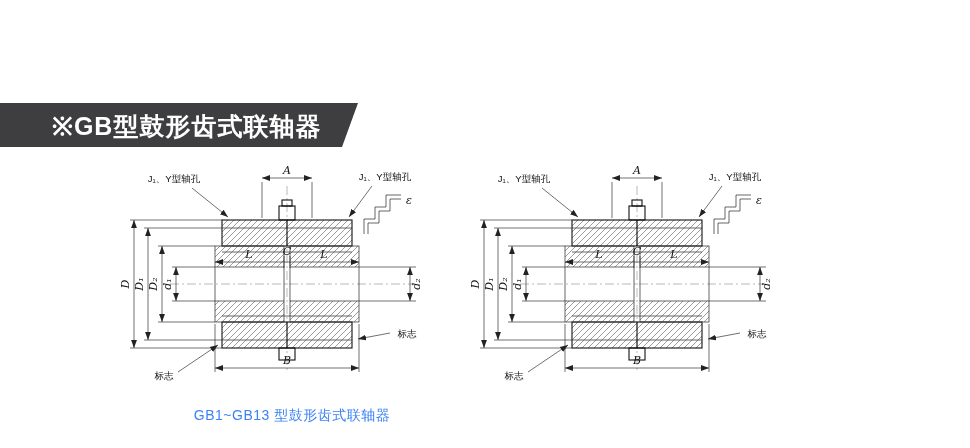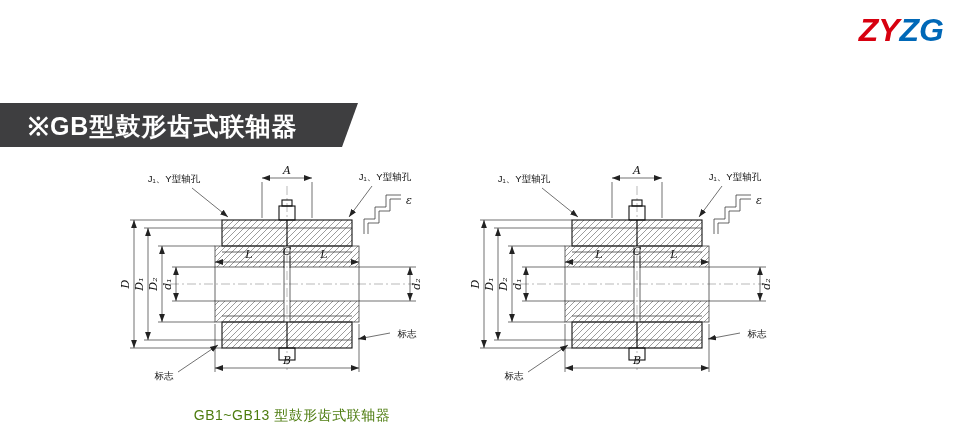--- a/index.html
+++ b/index.html
@@ -6,42 +6,39 @@
   .page{position:relative;width:970px;height:448px;background:#ffffff;overflow:hidden;
         font-family:"Liberation Sans",sans-serif;}
   .logo{position:absolute;top:14px;right:26px;font-size:32px;font-weight:800;
         font-style:italic;letter-spacing:0;font-family:"Liberation Sans",sans-serif;line-height:1;}
   .logo-zy{color:#d7000f;}
   .logo-zg{color:#0068b7;}
   .banner{position:absolute;top:103px;left:0;width:358px;height:44px;background:#3e3e40;
           clip-path:polygon(0 0,100% 0,calc(100% - 16px) 100%,0 100%);
           display:flex;align-items:center;}
   .banner-title{color:#ffffff;font-size:25px;font-weight:700;padding-left:28px;letter-spacing:1px;
-                font-family:"Liberation Sans",sans-serif;white-space:nowrap;}
+                font-family:"Liberation Sans",sans-serif;white-space:nowrap;margin-left:24px;}
   .diagram{position:absolute;top:162px;width:360px;}
   .diagram-0{left:112px;}
   .diagram-1{left:462px;}
-  .caption{text-align:center;font-size:14px;color:#4d7c0f;margin-top:1px;letter-spacing:0.5px;}
+  .caption{text-align:center;font-size:14px;color:#3b82f6;margin-top:1px;letter-spacing:0.5px;}
   
   .thick{stroke:#111;stroke-width:1.1;fill:none;}
   .dline{stroke:#333;stroke-width:0.75;fill:none;}
   .cline{stroke:#8a8a8a;stroke-width:0.6;fill:none;stroke-dasharray:9 3 2 3;}
   .dim,.ext,.ldr{stroke:#333;stroke-width:0.7;fill:none;}
   .dimtext{font-family:"DejaVu Serif",serif;font-style:italic;font-size:11px;fill:#111;}
   .cjk{font-family:"Liberation Sans",sans-serif;font-size:9.5px;fill:#111;}
   svg text{user-select:none;}
 </style>
 </head>
 <body>
 
 <div class="page">
 
-  <div class="logo">
-    <span class="logo-zy">ZY</span><span class="logo-zg">ZG</span>
-  </div>
 
   <div class="banner">
     <span class="banner-title">※GB型鼓形齿式联轴器</span>
   </div>
 
   <div class="diagram diagram-0">
     <svg width="360" height="240" viewBox="0 0 360 240">
       <defs>
         <pattern id="hatch0" width="6" height="6" patternUnits="userSpaceOnUse">
           <path d="M0,6 L6,0 M-1.5,1.5 L1.5,-1.5 M4.5,7.5 L7.5,4.5" stroke="#5a5a5a" stroke-width="0.6"></path>

